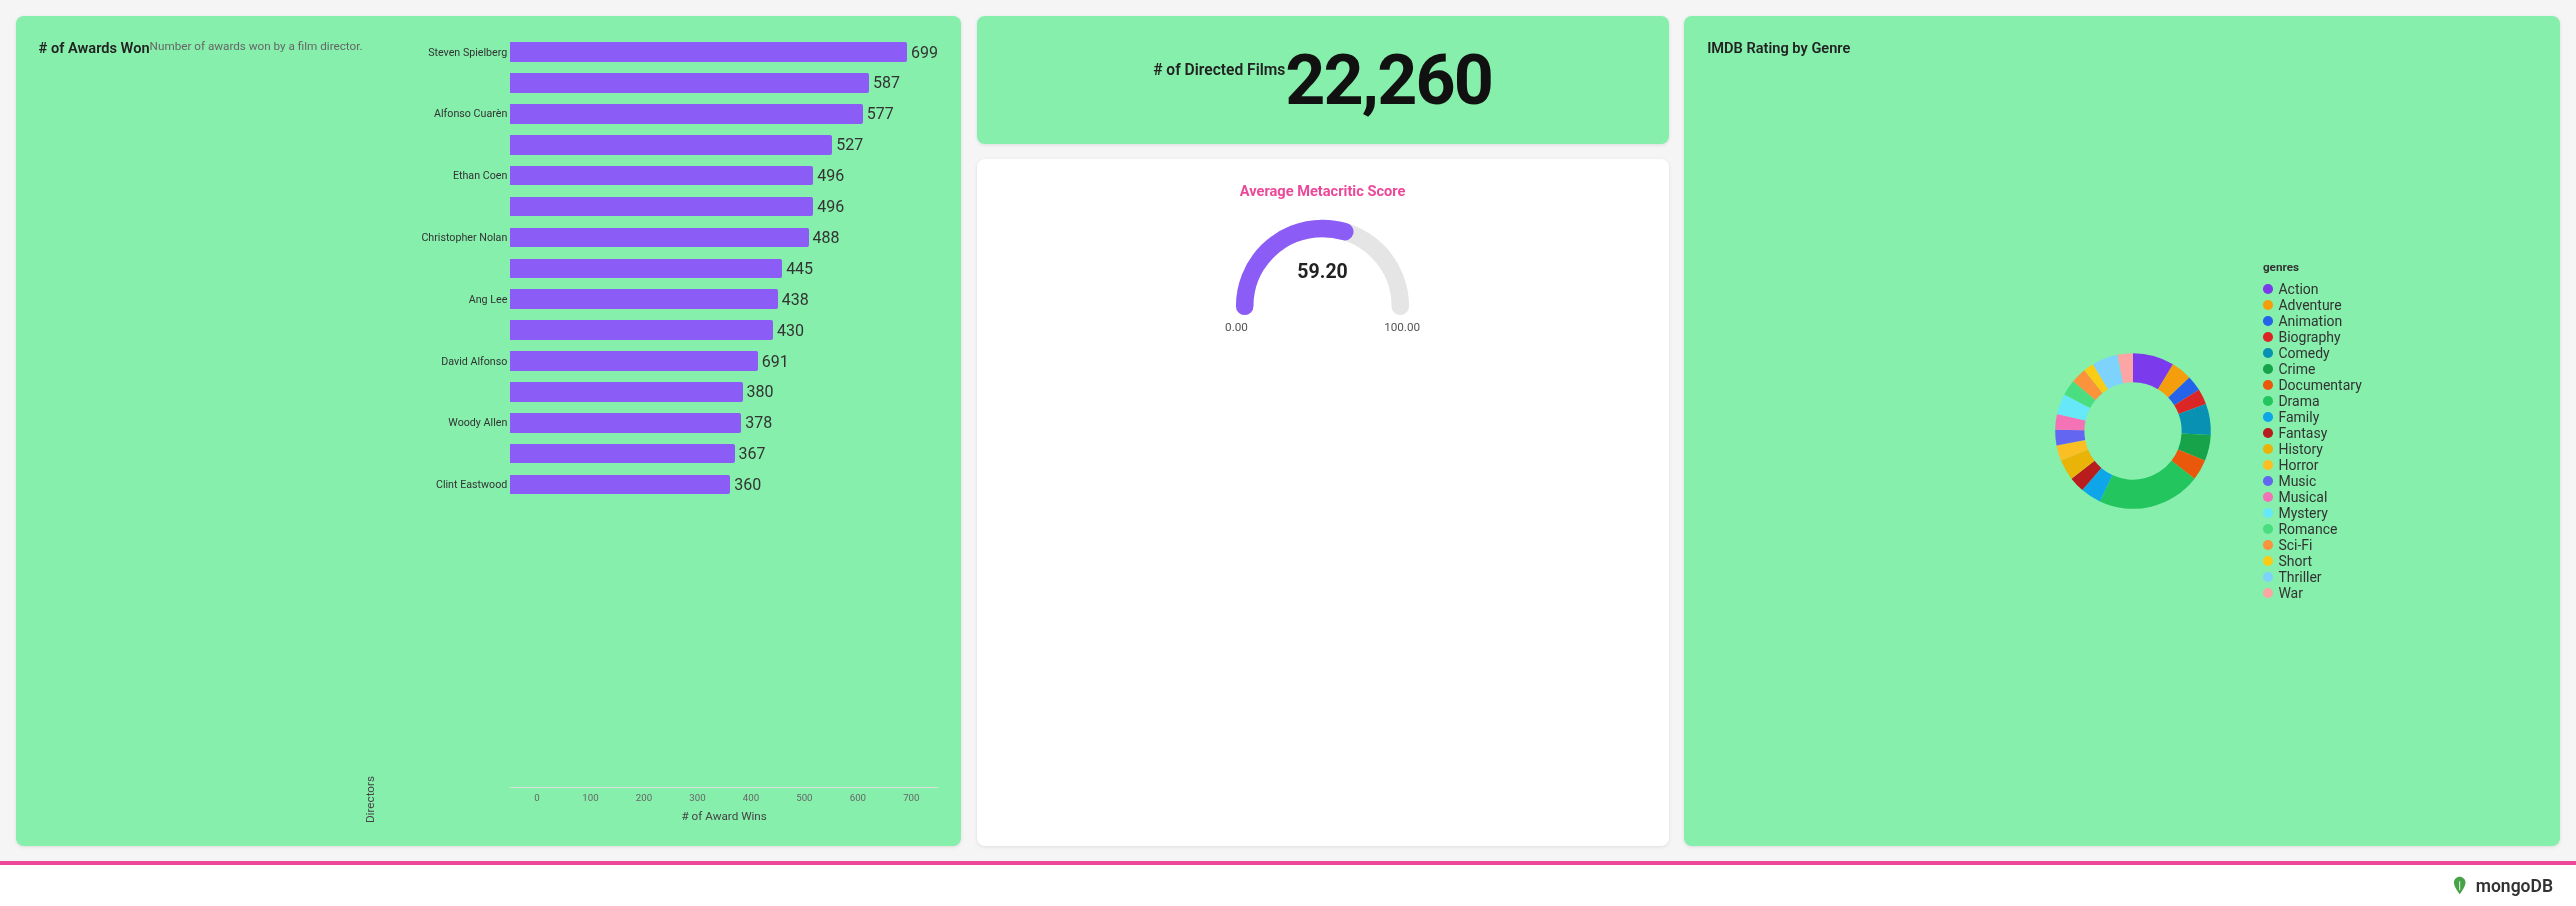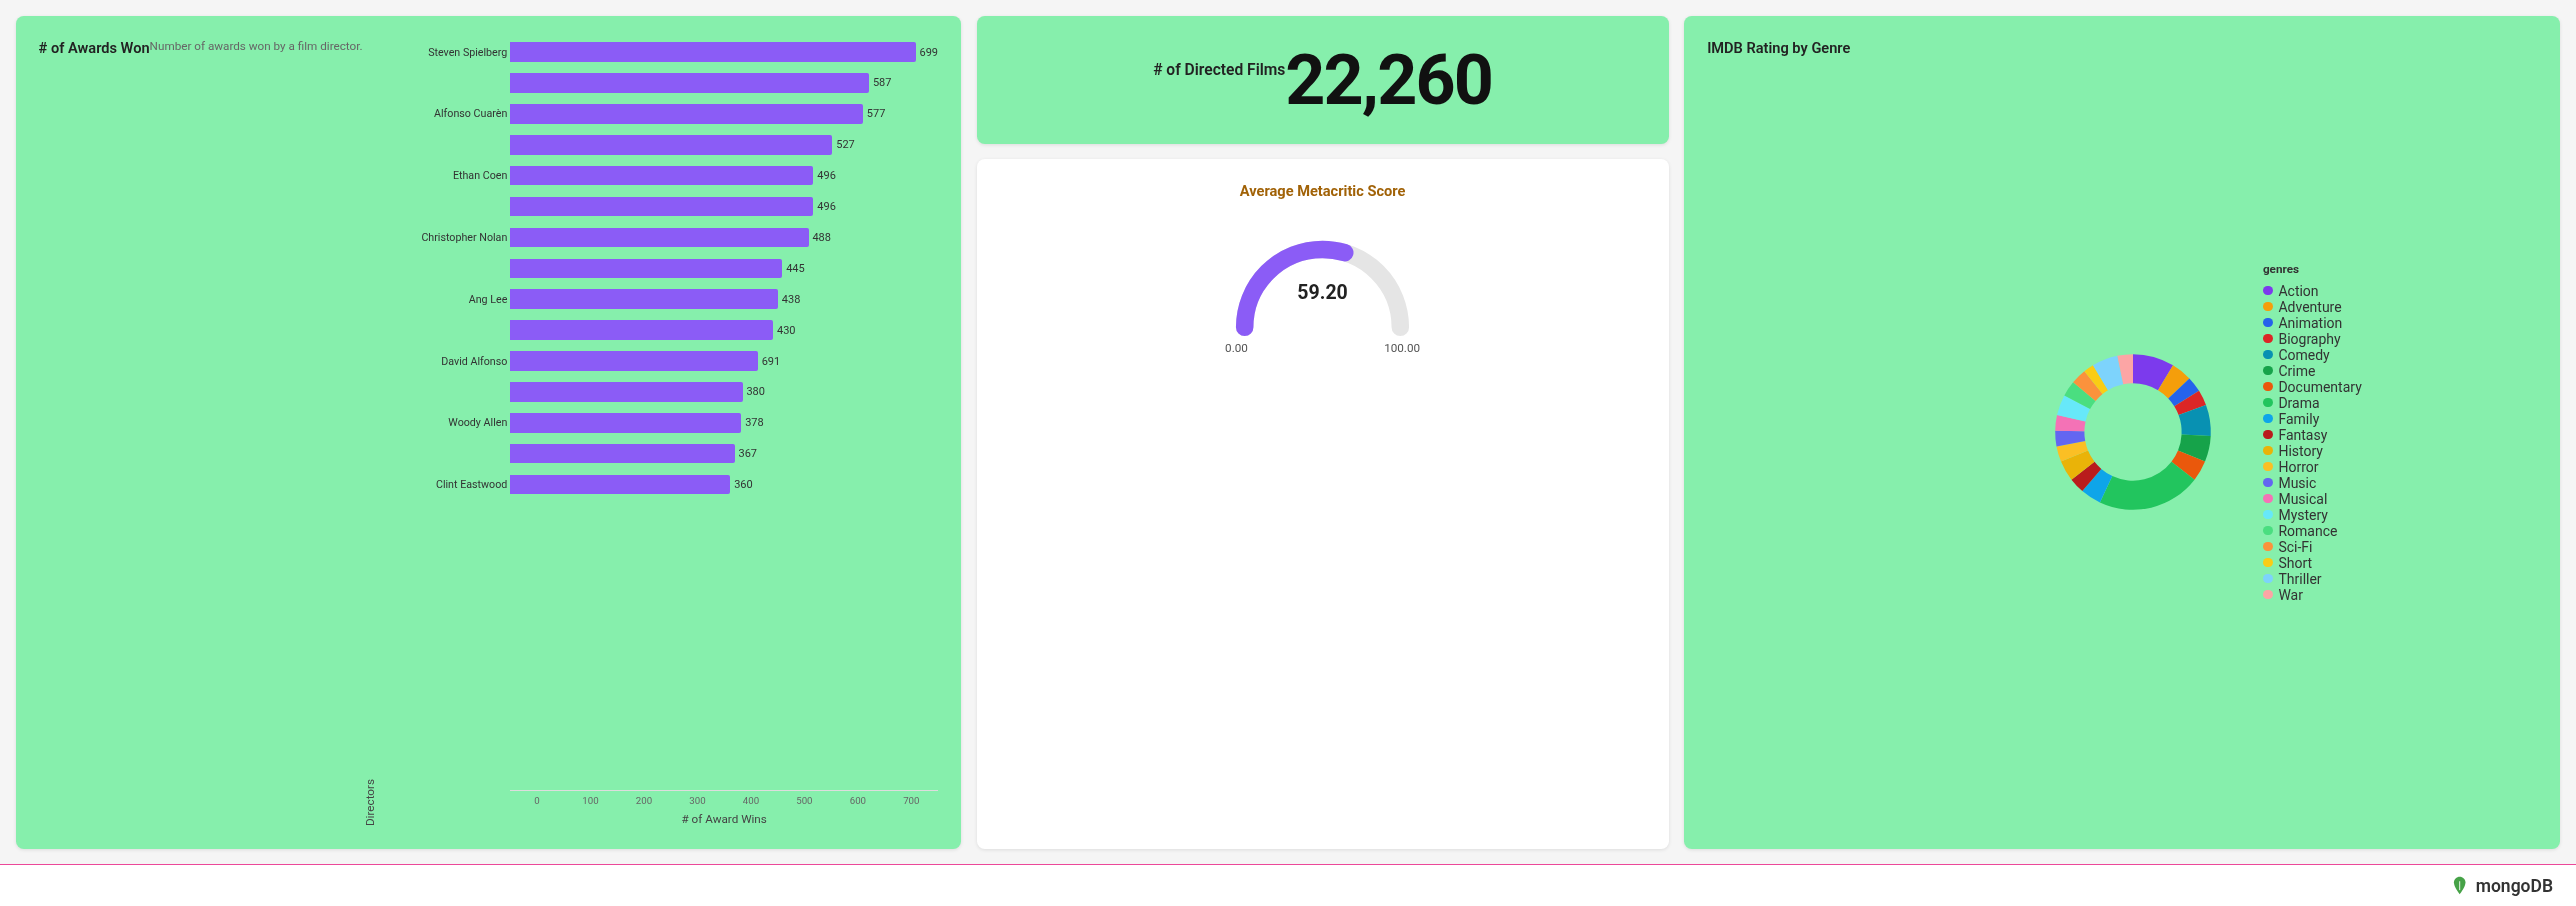--- a/index.html
+++ b/index.html
@@ -112,21 +112,21 @@
       height: 19.5px;
       position: relative;
     }
     .bar-fill {
       height: 19.5px;
       background: #8b5cf6;
       border-radius: 0 1.9px 1.9px 0;
       position: relative;
     }
     .bar-value {
-      font-size: 11px;
+      font-size: 16px;
       color: #333;
       margin-left: 3.9px;
       white-space: nowrap;
       text-align: center;
     }
     .x-axis {
       display: flex;
       margin-left: 126px;
       border-top: 1px solid #ddd;
       padding-top: 3.9px;
@@ -158,22 +158,22 @@
     }
     .big-number-value {
       font-size: 70px;
       font-weight: 700;
       color: #111;
       letter-spacing: -1.9px;
     }
     .gauge-title {
       font-size: 14.6px;
       font-weight: 700;
-      color: #a16207;
-      margin-bottom: 30px;
+      color: #ec4899;
+      margin-bottom: 9px;
       text-align: center;
     }
     .gauge-container {
       position: relative;
       width: 195px;
       height: 107px;
       margin: 0 auto;
     }
     .gauge-svg {
       width: 195px;
@@ -227,21 +227,21 @@
     }
     .legend-dot {
       width: 9.7px;
       height: 9.7px;
       border-radius: 50%;
       flex-shrink: 0;
     }
     
     .footer {
       background: #fff;
-      border-top: 1px solid #ec4899;
+      border-top: 4px solid #ec4899;
       display: flex;
       justify-content: flex-end;
       align-items: center;
       padding: 9.7px 23px;
       gap: 7.8px;
     }
     .mongodb-logo {
       display: flex;
       align-items: center;
       gap: 5.8px;

